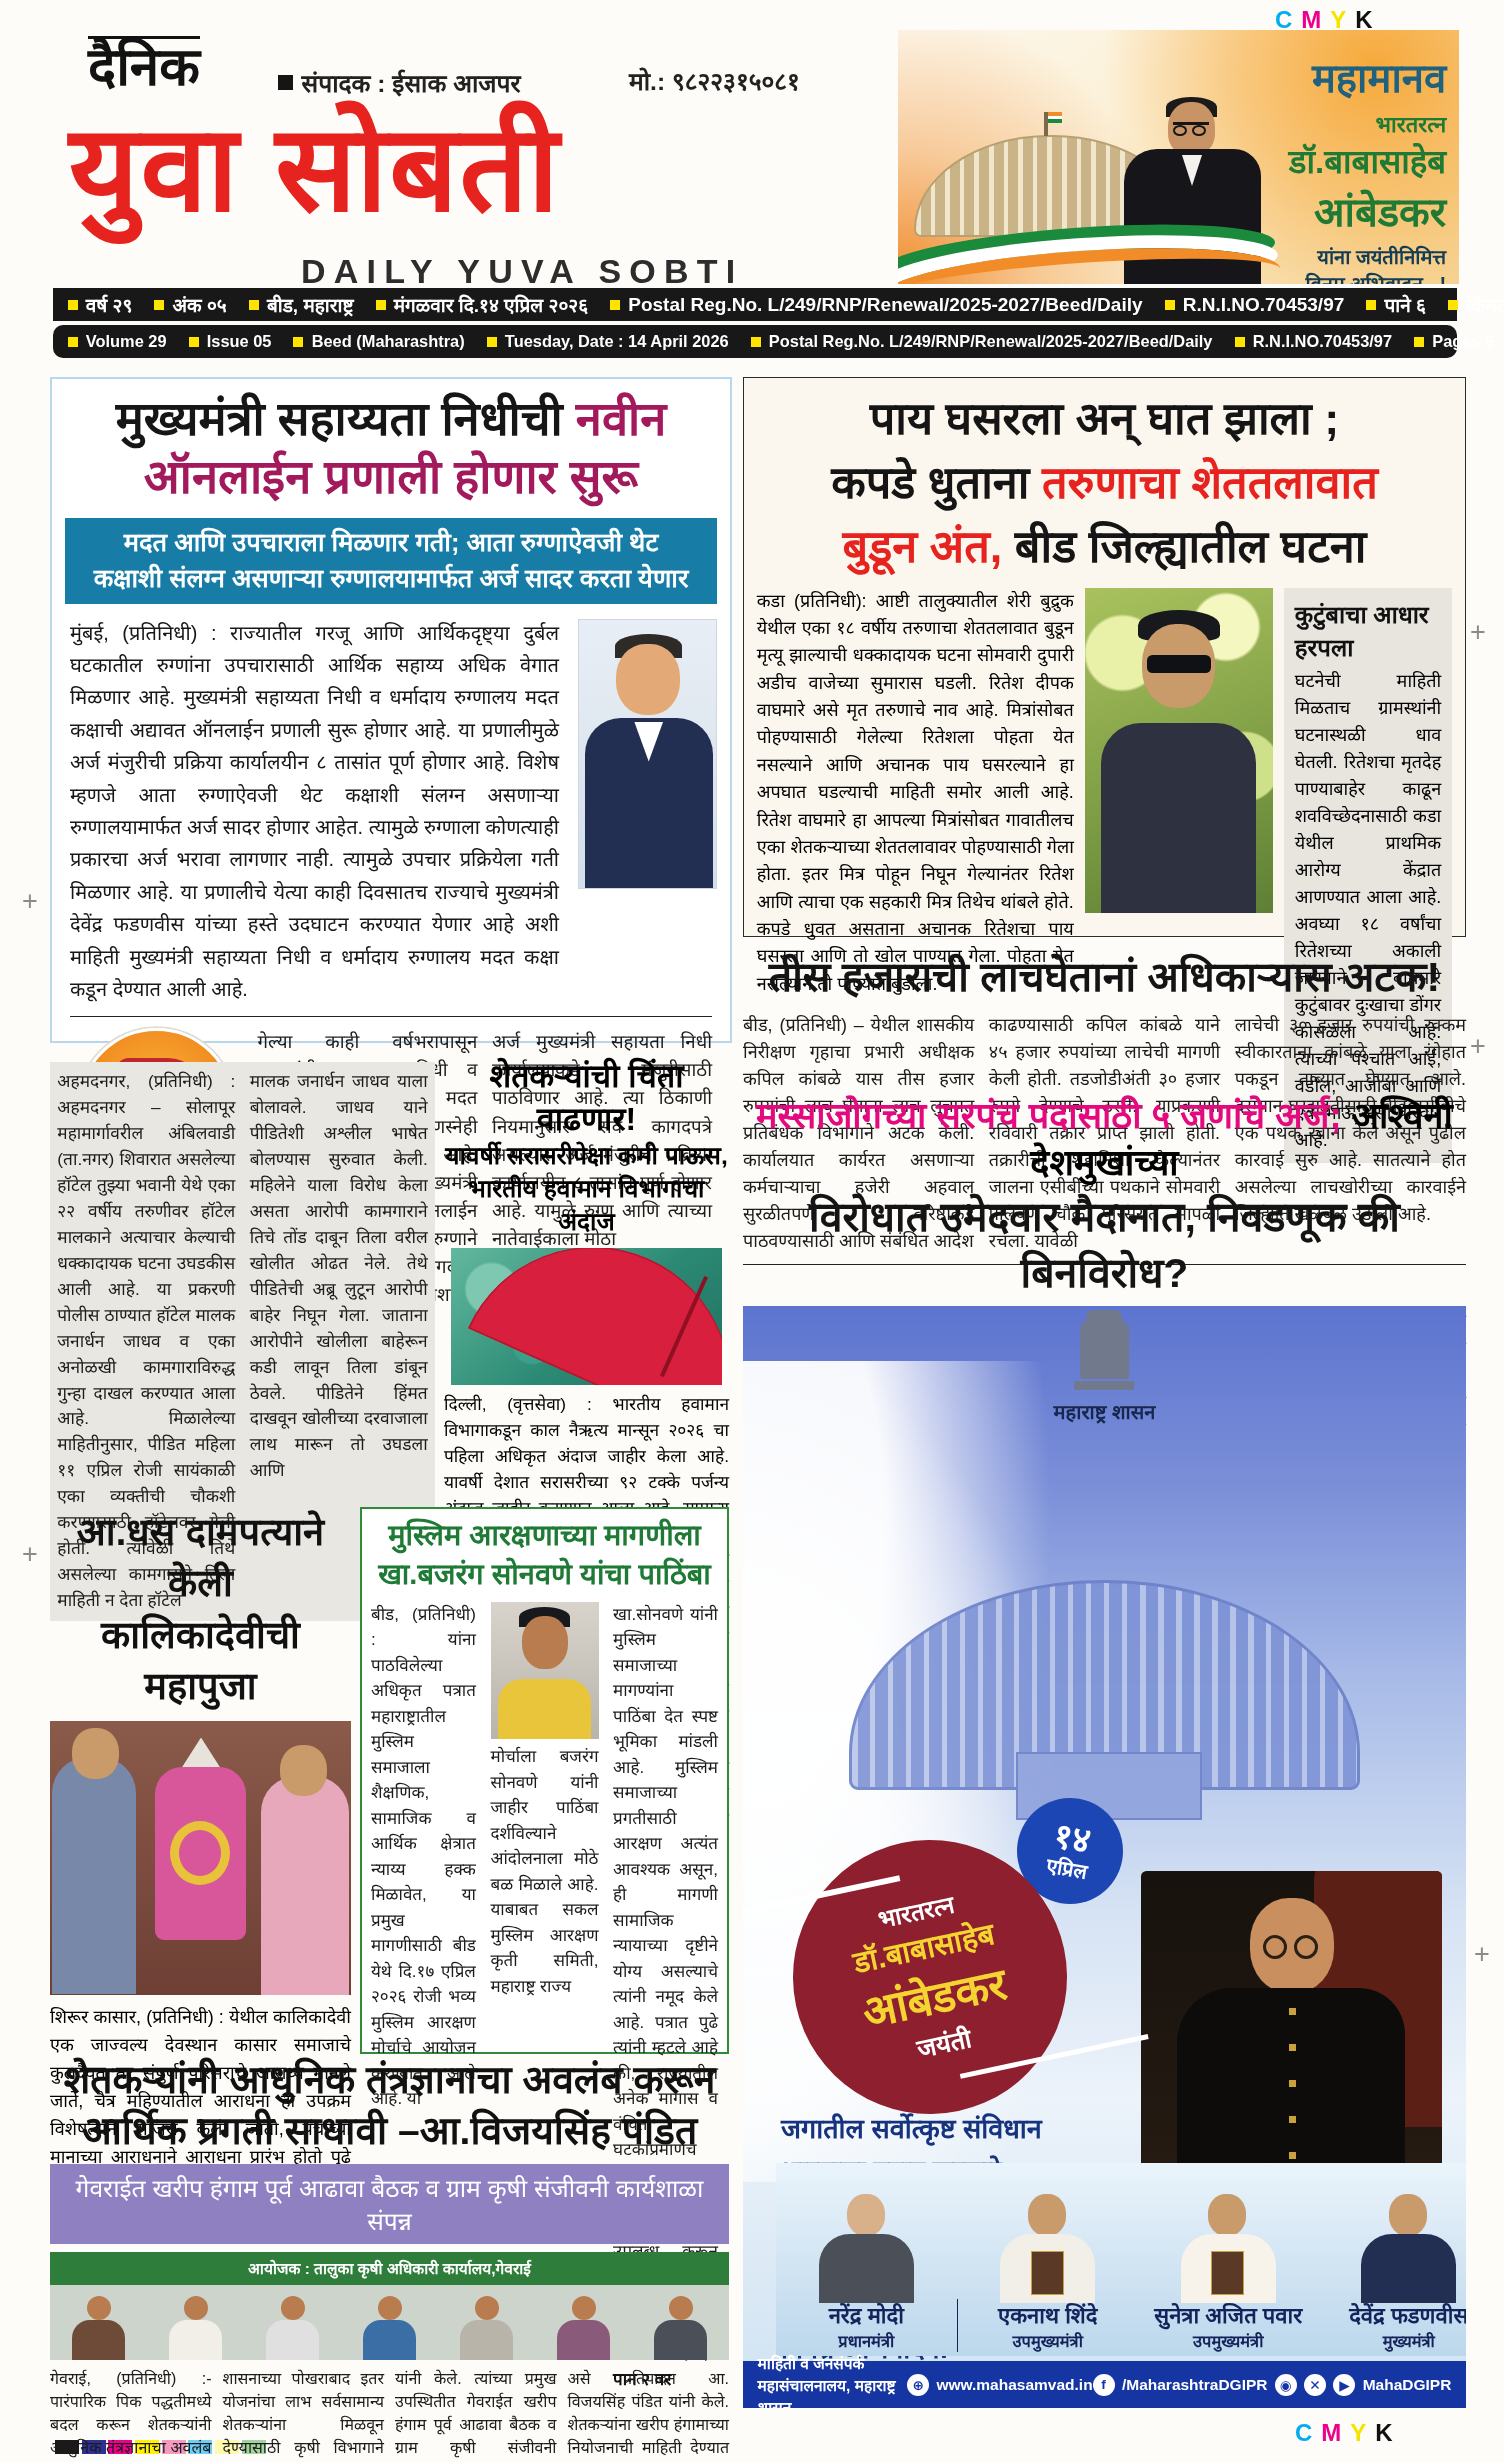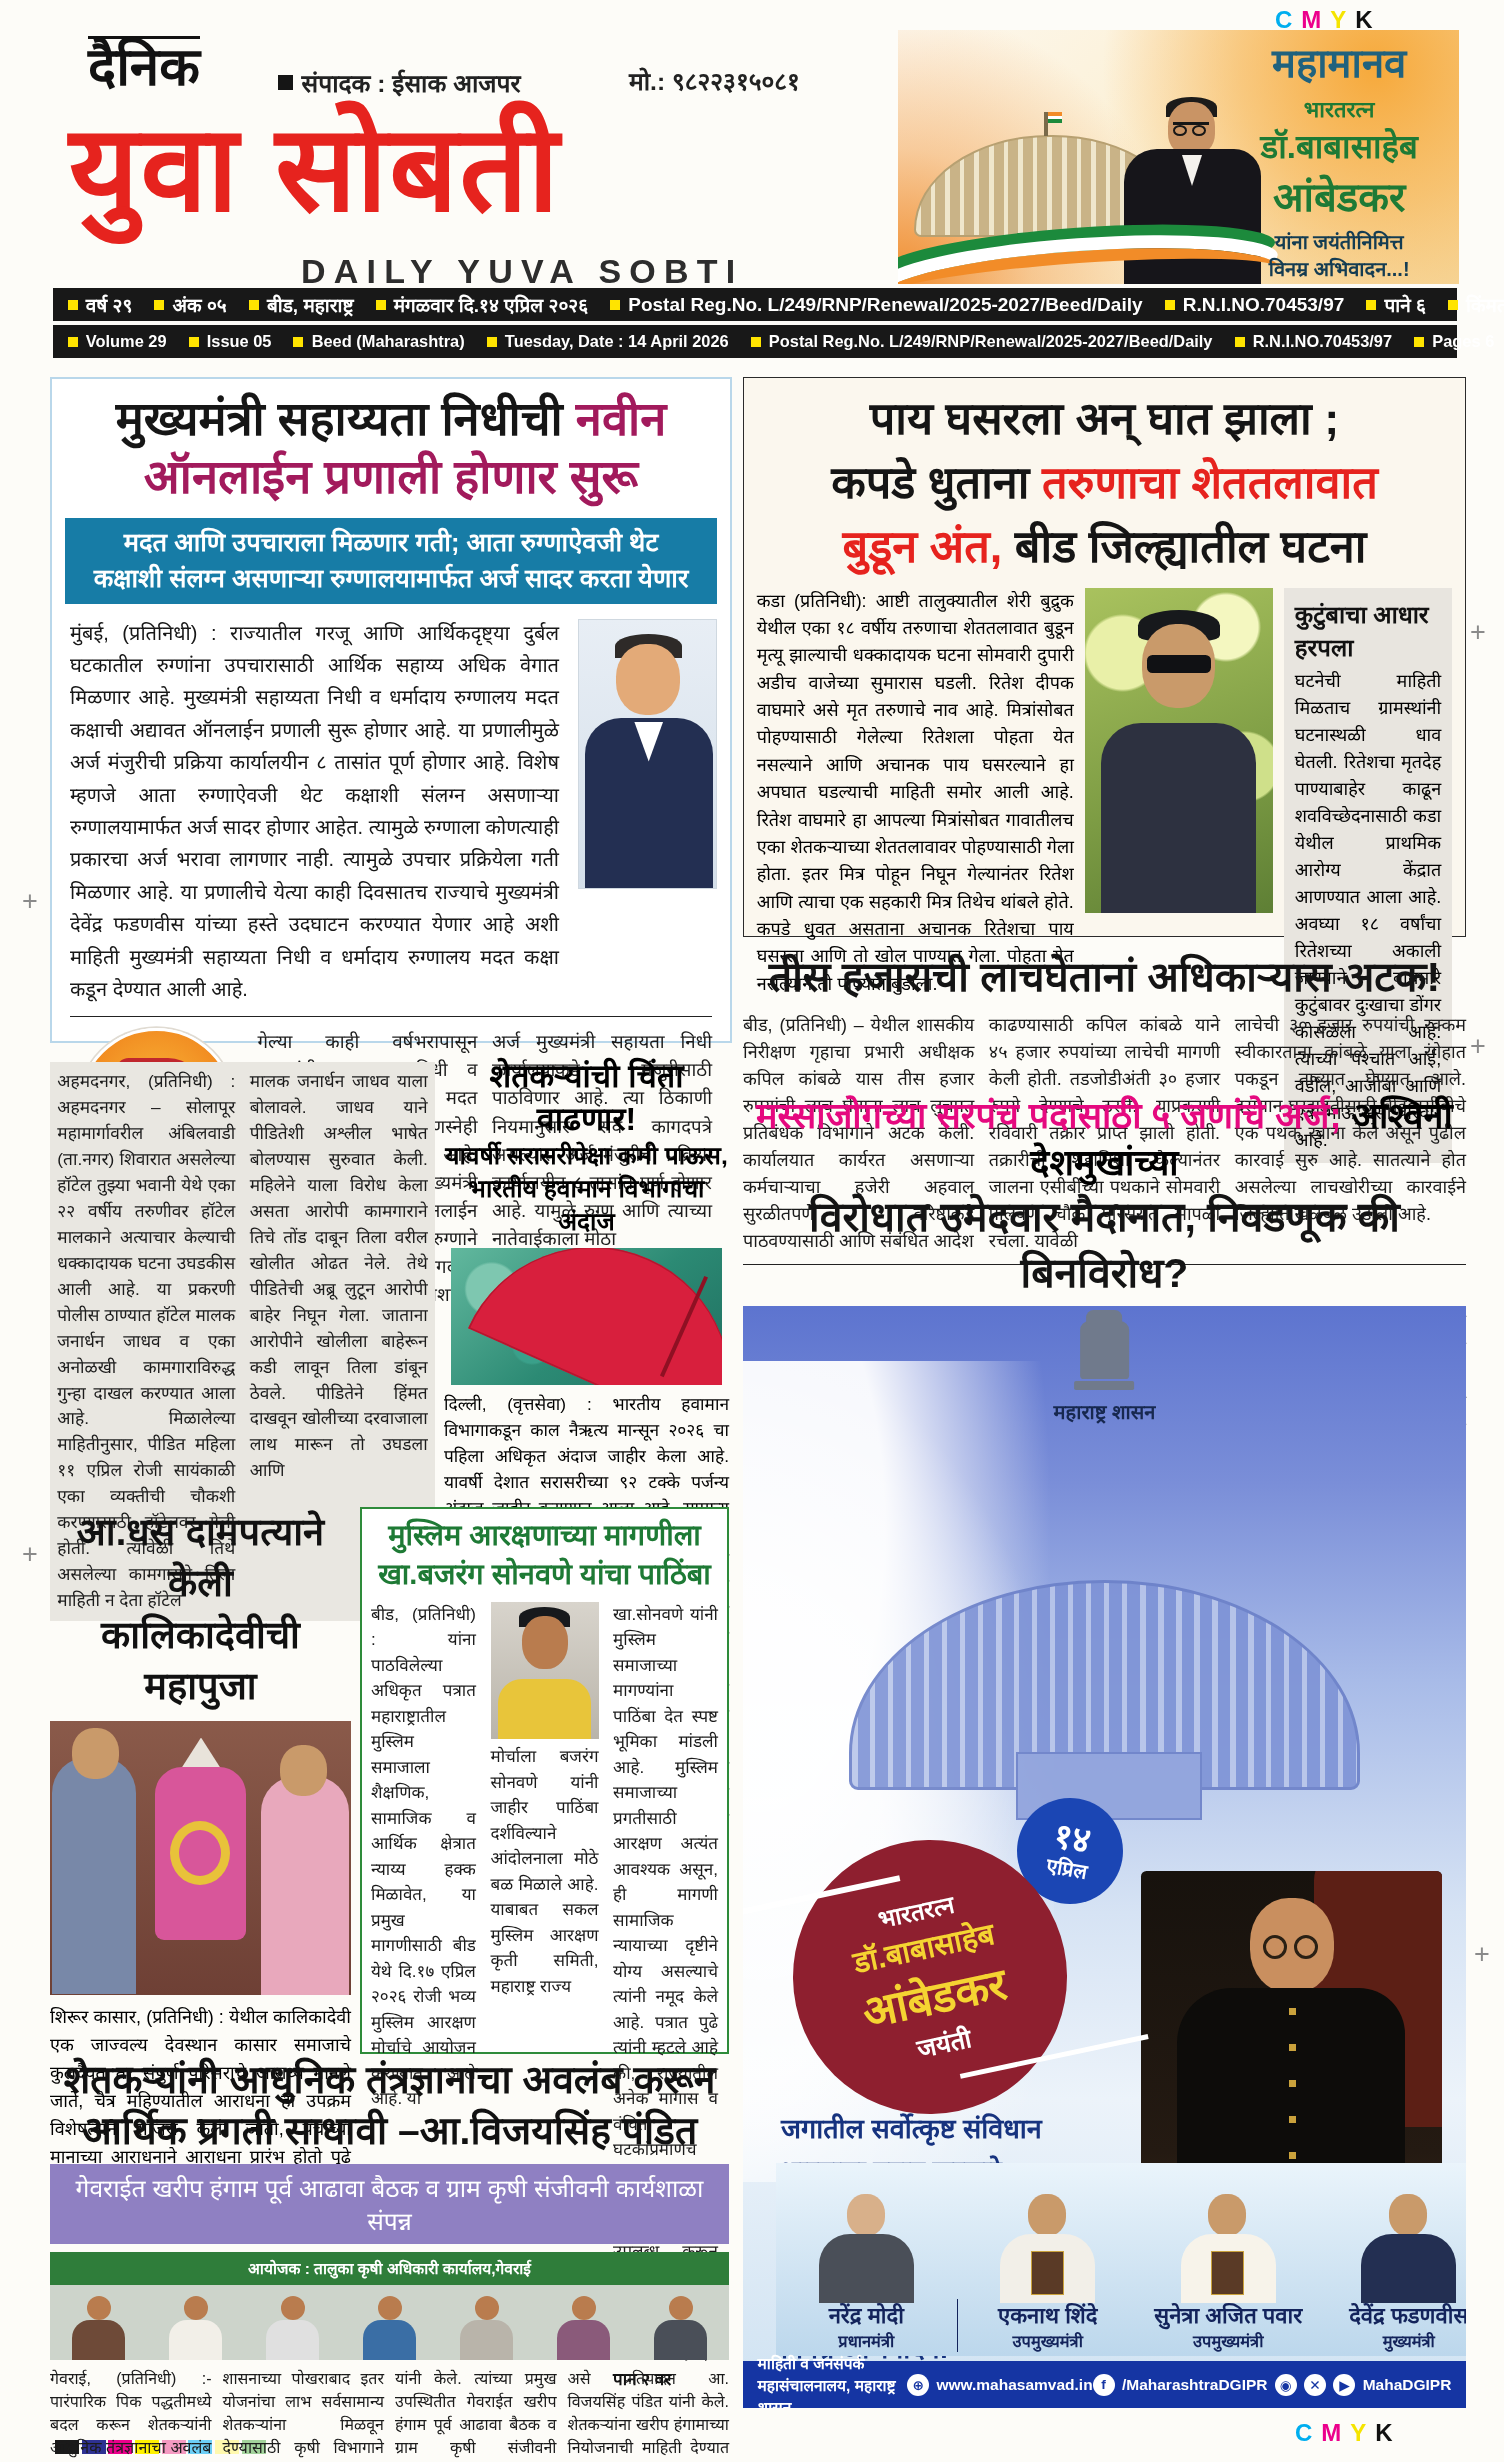--- a/index.html
+++ b/index.html
@@ -39,34 +39,34 @@
       background:linear-gradient(180deg,#f28c28 33%,#fff 33% 66%,#1c8a3c 66%); }
   .topad .amb { position:absolute; left:217px; bottom:0; width:155px; height:182px; }
   .topad .amb .head { position:absolute; left:53px; top:0; width:47px; height:53px; background:#c99465; border-radius:46% 46% 40% 40%; }
   .topad .amb .hair { position:absolute; left:51px; top:-5.5px; width:51px; height:20px; background:#1c1b1a; border-radius:50% 50% 0 0; }
   .topad .amb .gl { position:absolute; left:58px; top:20px; width:36px; height:11px; border-top:3.6px solid #161616; display:flex; gap:5.5px; }
   .topad .amb .gl i { width:13.7px; height:11px; border:2.7px solid #161616; border-radius:50%; }
   .topad .amb .body { position:absolute; left:9px; top:47px; width:137px; height:135px; background:#16151a; border-radius:33px 27px 0 0; }
   .topad .amb .shirt { position:absolute; left:67px; top:53px; width:20px; height:31px; background:#f4f2ee; clip-path:polygon(50% 0,100% 0,50% 100%,0 0); }
   .topad .ribbon { position:absolute; left:-18px; bottom:-31px; width:401px; height:64px; border-radius:50%;
       border-top:12.8px solid #f28c28; box-shadow:0 -14.6px 0 -1.8px #ffffff, 0 -27px 0 -3.6px #1c8a3c; transform:rotate(-4deg); }
-  .topad .txt { position:absolute; right:12.8px; top:4px; width:214px; text-align:center; }
+  .topad .txt { position:absolute; right:12.8px; top:19px; width:214px; text-align:right; }
   .topad .t1 { font-size:40px; font-weight:800; color:#20627e; }
   .topad .t2 { font-size:22px; font-weight:800; color:#1e7a35; margin-top:3.6px;}
   .topad .t3 { font-size:33px; font-weight:800; color:#1e7a35; }
   .topad .t4 { font-size:40px; font-weight:800; color:#1e7a35; }
   .topad .t5 { font-size:20px; font-weight:700; color:#143c52; margin-top:5.5px;}
   .topad .t6 { font-size:20px; font-weight:700; color:#143c52; }
 
   
   .strip { left:53px; width:1404px; height:33px; background:#181818; display:flex; align-items:center; gap:22px; padding:0 14.6px; }
   .strip .it { display:flex; align-items:center; gap:8.2px; color:#fff; font-weight:700; white-space:nowrap; }
   .strip .bul { width:10px; height:10px; background:#ffe400; flex:none; }
   .strip1 { top:288px; font-size:19px; }
-  .strip2 { top:325px; font-size:16.4px; }
+  .strip2 { top:325px; font-size:16.4px;border-radius:10px; }
 
   
   .cols { display:flex; gap:14.6px; }
   .col { flex:1; font-size:18px; line-height:1.5; text-align:justify; color:#1b1b1b; }
   .more { font-weight:800; color:#111; }
 
   
   .leadL { left:50px; top:377px; width:682px; height:666px; border:2.7px solid #b9d7ea; background:#fff; }
   .leadL .h1 { text-align:center; font-size:47px; font-weight:800; color:#161616; margin-top:11px; line-height:1.25;}
   .leadL .h1 .acc, .leadL .h2 { color:#a21a5c; }

